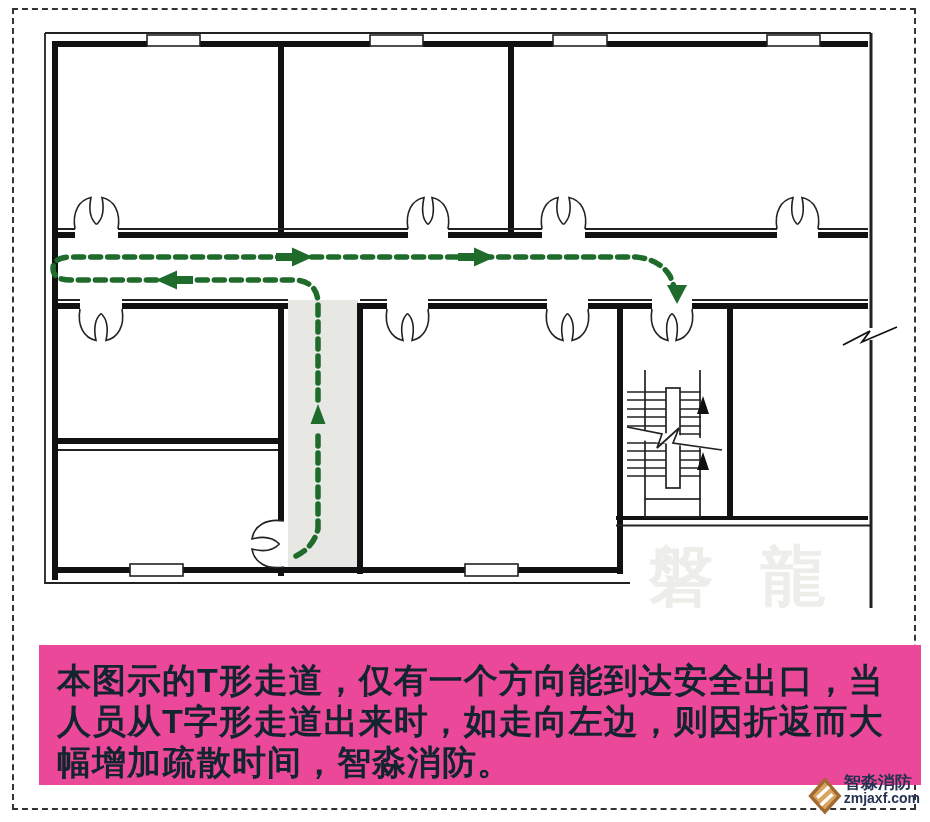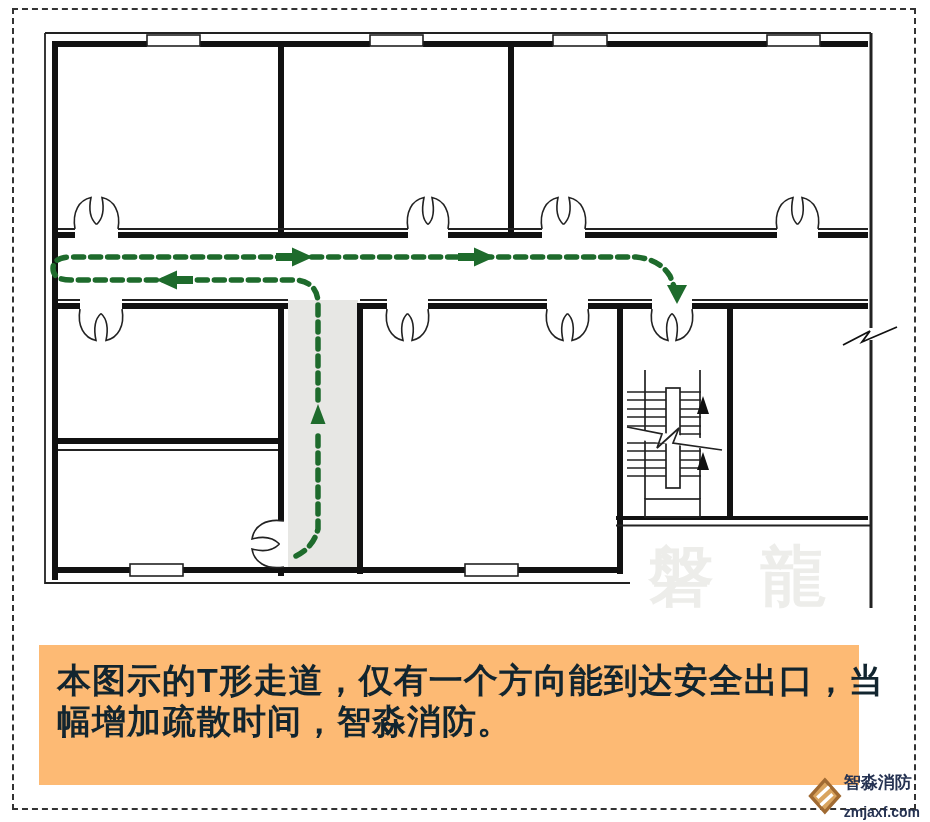--- a/index.html
+++ b/index.html
@@ -4,28 +4,28 @@
 <style>
   html,body{margin:0;padding:0;background:#fff;}
   #frame{position:relative;width:930px;height:822px;background:#ffffff;overflow:hidden;
          font-family:"Liberation Sans", sans-serif;}
   .dashed-border{position:absolute;left:12px;top:8px;width:904px;height:802px;
          border:2px dashed #333;box-sizing:border-box;}
   #plan-svg{position:absolute;left:0;top:0;}
   .watermark{position:absolute;left:648px;top:532px;width:240px;
          font-size:66px;font-weight:800;letter-spacing:14px;color:#ededea;
          font-family:"Liberation Sans", sans-serif;white-space:nowrap;}
-  .caption-box{position:absolute;left:39px;top:645px;width:820px;height:140px;
-         background:#fdba74;box-sizing:border-box;padding:15px 0 0 18px;}
+  .caption-box{position:absolute;left:39px;top:645px;width:882px;height:140px;
+         background:#ec4899;box-sizing:border-box;padding:15px 0 0 18px;}
   .caption-line{font-size:34px;line-height:41px;font-weight:700;color:#12252f;
          letter-spacing:1px;white-space:nowrap;}
   .brand{position:absolute;left:808px;top:774px;width:112px;height:44px;display:flex;align-items:flex-start;}
   .brand-texts{margin-left:2px;line-height:1;}
   .brand-title{font-size:17px;font-weight:700;color:#253252;white-space:nowrap;}
-  .brand-url{font-size:14px;font-weight:700;color:#253252;white-space:nowrap;margin-top:14px;}
+  .brand-url{font-size:14px;font-weight:700;color:#253252;white-space:nowrap;margin-top:0;}
 </style>
 </head>
 <body>
 
 <div id="frame">
 
   <div class="dashed-border"></div>
 
   <svg id="plan-svg" width="930" height="640" viewBox="0 0 930 640">
 
@@ -119,20 +119,21 @@
       <polygon points="313,257 292,247.5 292,253 276,253 276,261 292,261 292,266.5" fill="#1e6b2c"></polygon>
       <polygon points="495,257 474,247.5 474,253 458,253 458,261 474,261 474,266.5" fill="#1e6b2c"></polygon>
       <polygon points="677,304 667,285 687,285" fill="#1e6b2c"></polygon>
     </g>
   </svg>
 
   <div class="watermark">磐 龍</div>
 
   <div class="caption-box">
     <div class="caption-line">本图示的T形走道，仅有一个方向能到达安全出口，当</div>
+    <div class="caption-line">人员从T字形走道出来时，如走向左边，则因折返而大</div>
     <div class="caption-line">幅增加疏散时间，智淼消防。</div>
   </div>
 
   <div class="brand">
     <svg width="40" height="44" viewBox="0 0 40 44">
       <path d="M20,3 L37,22 L20,41 L3,22 Z" fill="#d9a45f" stroke="#a06a32" stroke-width="4"></path>
       <path d="M11,24 L25,11 M15,33 L29,20" stroke="#fff" stroke-width="4" fill="none"></path>
     </svg>
     <div class="brand-texts">
       <div class="brand-title">智淼消防</div>

